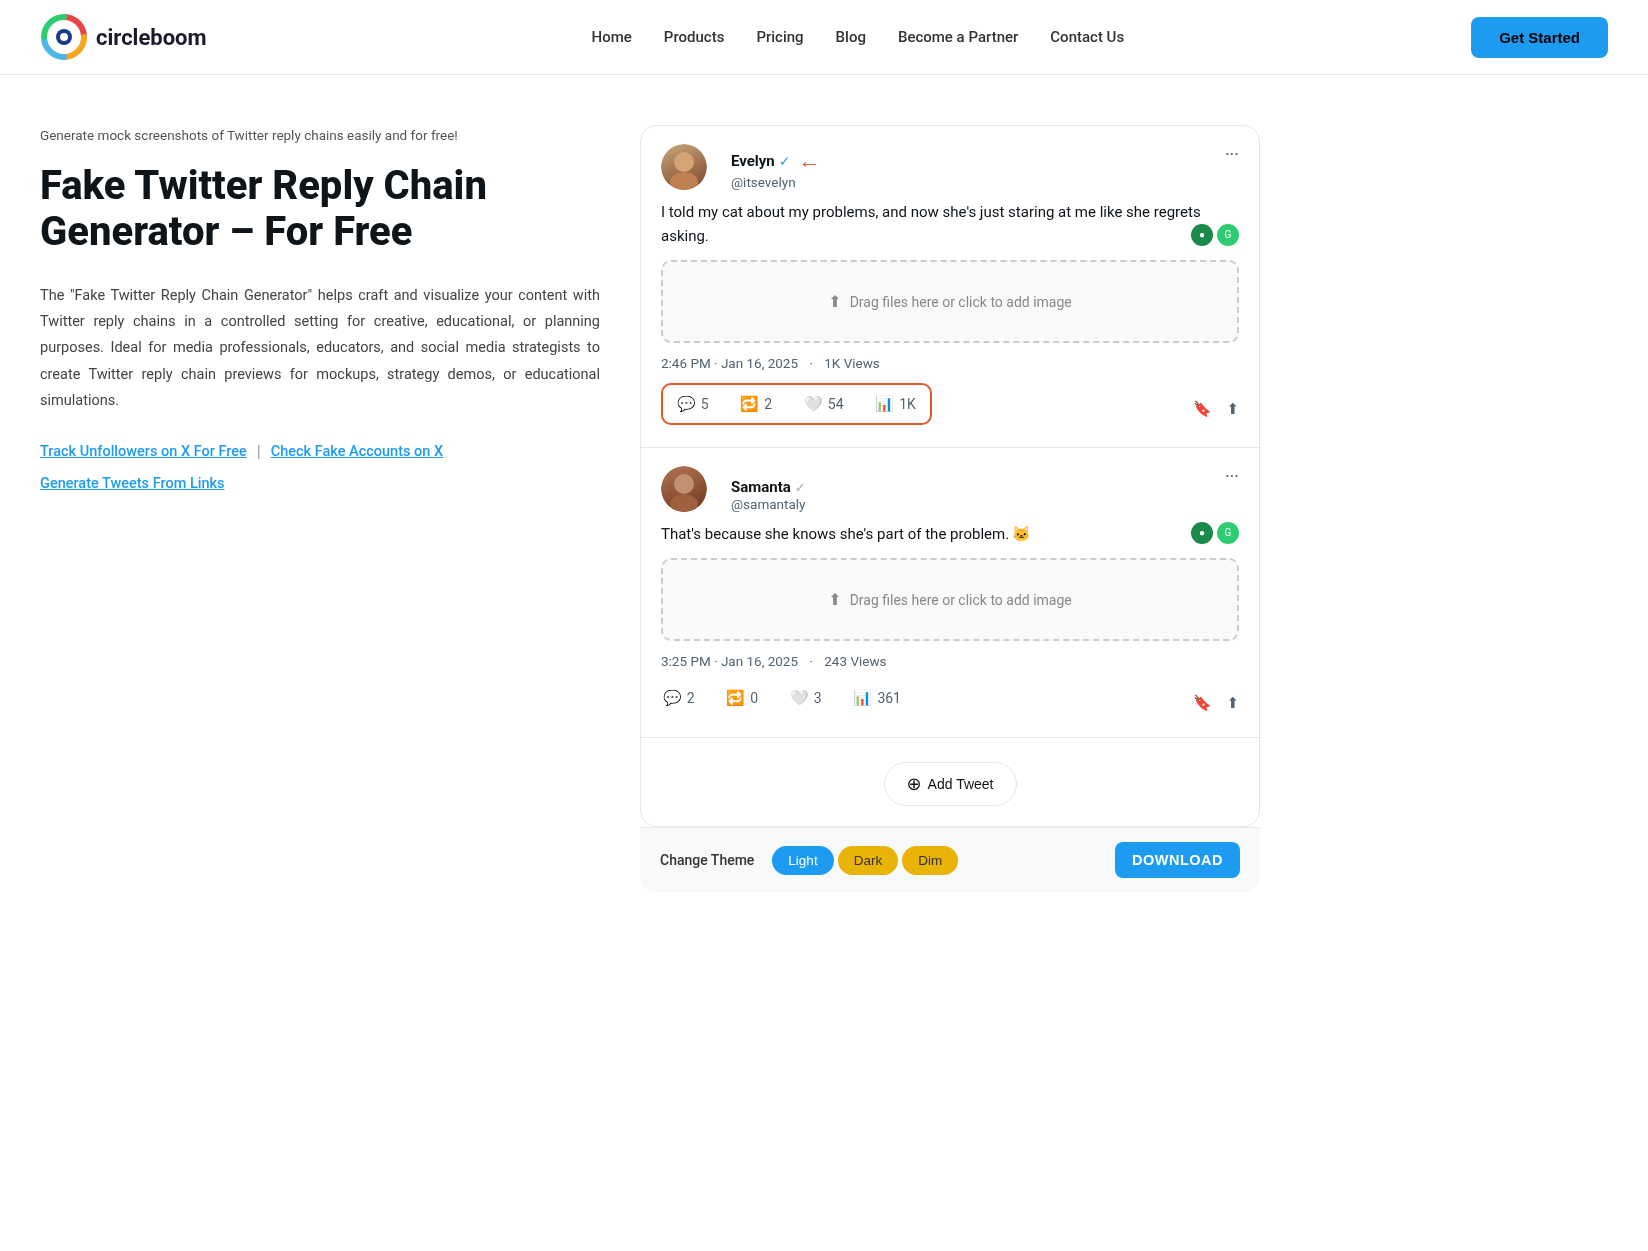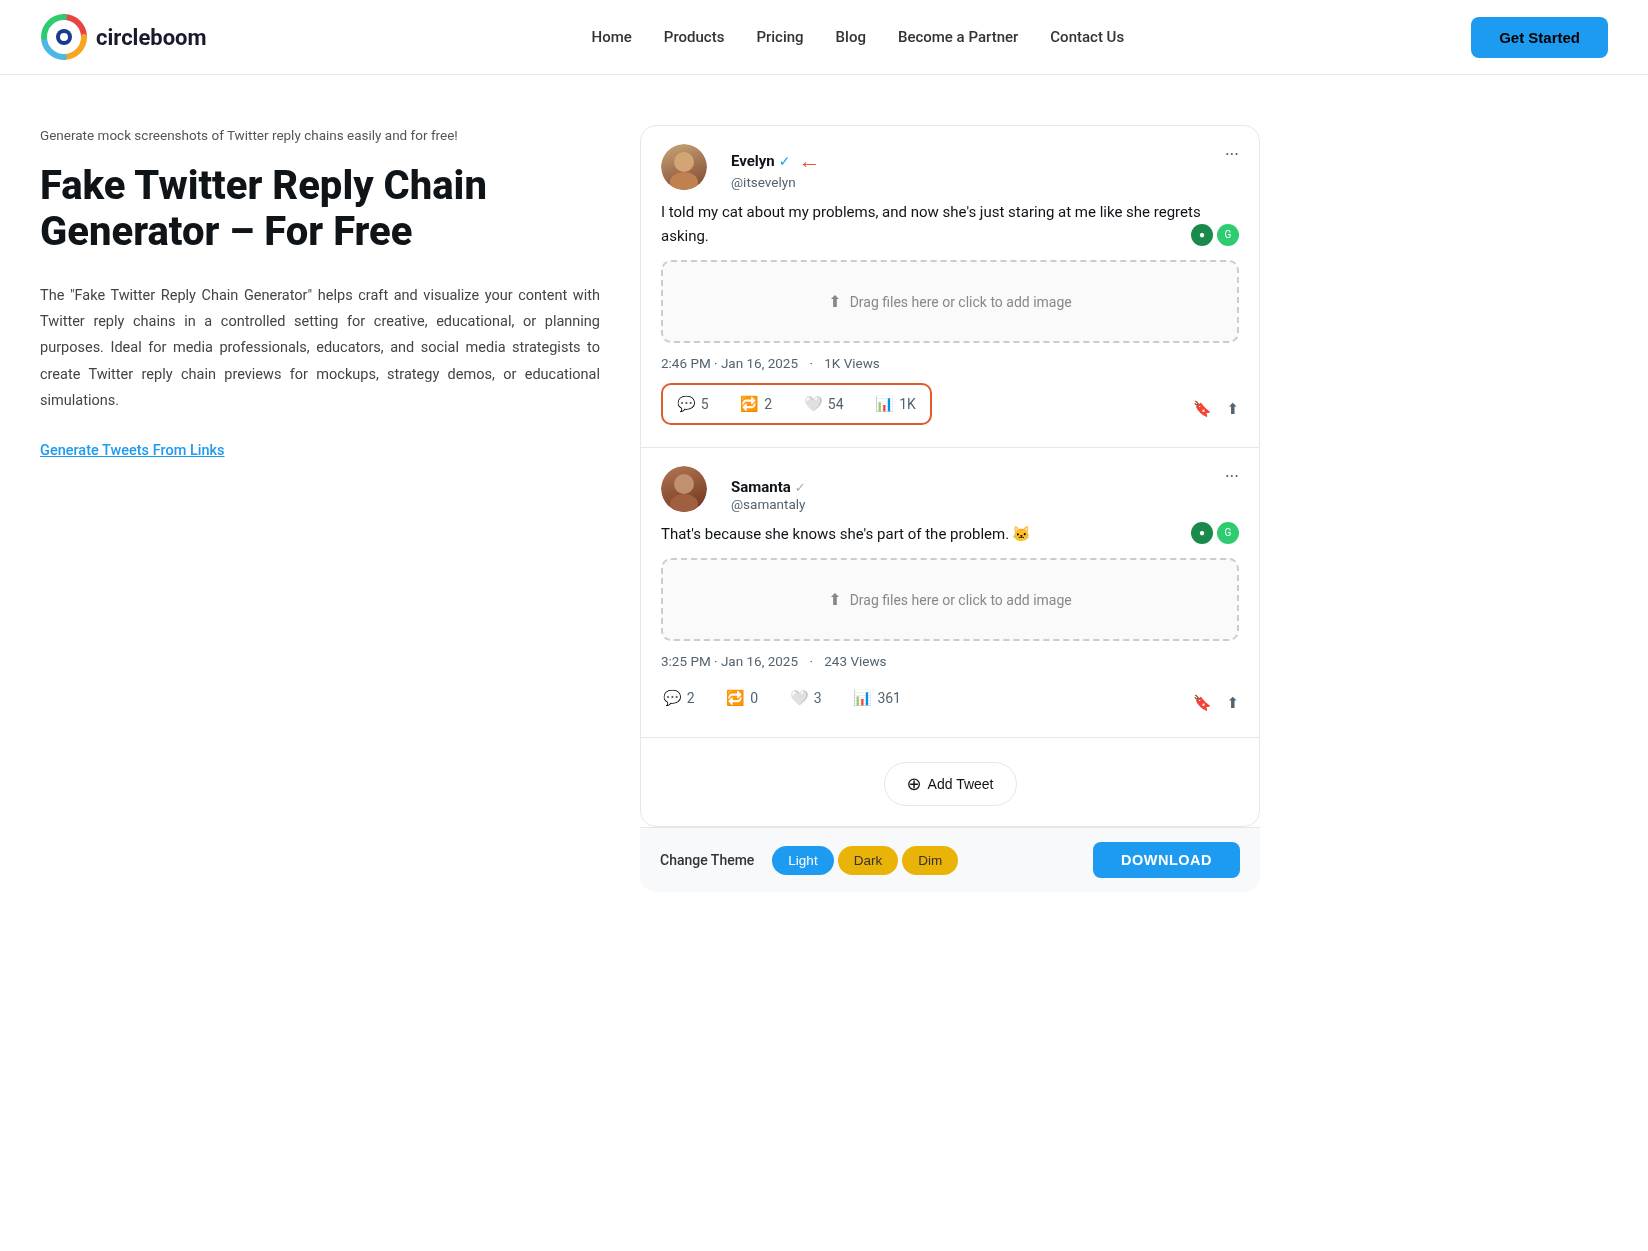--- a/index.html
+++ b/index.html
@@ -107,21 +107,21 @@
     .theme-section { display: flex; align-items: center; gap: 18px; }
     .change-theme-label { font-size: 14px; color: #333; font-weight: 500; }
     .theme-btns { display: flex; gap: 4px; }
     .theme-btn {
       padding: 7px 16px; border-radius: 20px; border: none; font-size: 13.5px;
       font-weight: 500; cursor: pointer; background: #eab308; color: #333;
     }
     .theme-btn.active { background: #1d9bf0; color: #fff; }
     .download-btn {
       background: #1d9bf0; color: #fff; border: none; border-radius: 8px;
-      padding: 10px 28px; font-size: 14.5px; font-weight: 700; cursor: pointer;
+      padding: 10px 17px; font-size: 14.5px; font-weight: 700; cursor: pointer;
       letter-spacing: 0.5px;
     }
 
     
     .circleboom-logo-svg { width: 48px; height: 48px; }
   </style>
 </head>
 <body>
 
 <nav class="navbar">
@@ -149,20 +149,25 @@
   </div>
   <button class="btn-get-started">Get Started</button>
 </nav>
 
 <div class="main-content">
 
   <div class="left-panel">
     <p class="subtitle">Generate mock screenshots of Twitter reply chains easily and for free!</p>
     <h1 class="page-title">Fake Twitter Reply Chain Generator – For Free</h1>
     <p class="description">The "Fake Twitter Reply Chain Generator" helps craft and visualize your content with Twitter reply chains in a controlled setting for creative, educational, or planning purposes. Ideal for media professionals, educators, and social media strategists to create Twitter reply chain previews for mockups, strategy demos, or educational simulations.</p>
+    <div class="links-row">
+      <a class="link-item" href="#">Track Unfollowers on X For Free</a>
+      <span class="divider">|</span>
+      <a class="link-item" href="#">Check Fake Accounts on X</a>
+    </div>
     <a class="link-item-block" href="#">Generate Tweets From Links</a>
   </div>
 
   <div class="right-panel">
     <div class="tweet-container">
 
       <div class="tweet-card">
         <div class="tweet-header">
           <div class="tweet-user-info">
             <div class="avatar">

